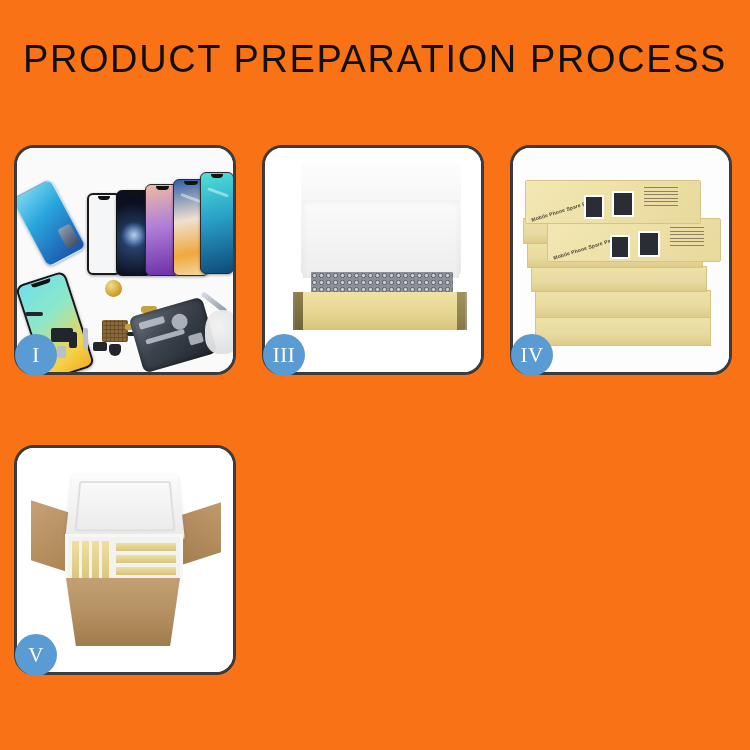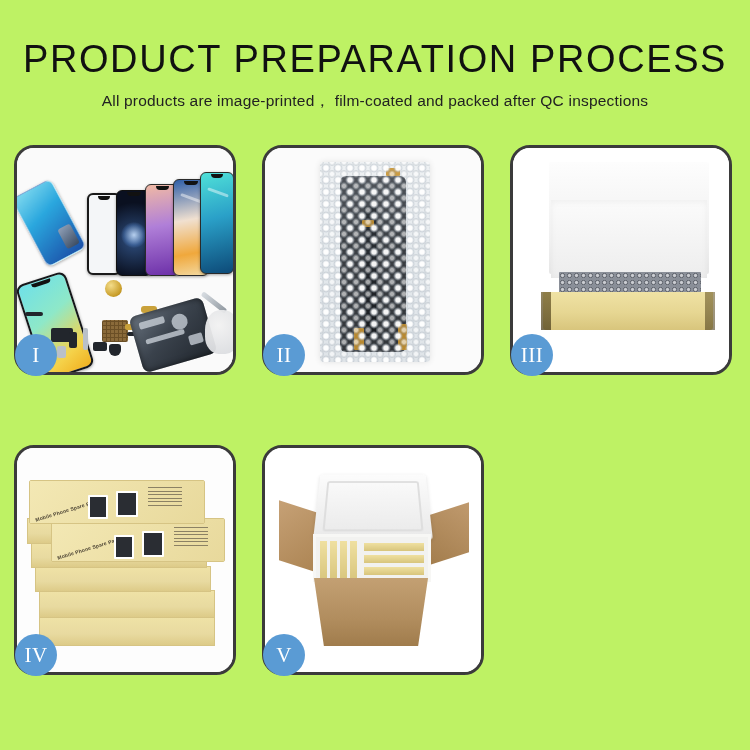--- a/index.html
+++ b/index.html
@@ -4,21 +4,21 @@
 <title>Product Preparation Process</title>
 <style>
   * { box-sizing: border-box; }
   html, body {
     margin: 0; padding: 0;
     width: 750px; height: 750px;
     background: #ffffff;
     font-family: "Liberation Sans", sans-serif;
     overflow: hidden;
   }
-  .page { position: relative; width: 750px; height: 750px; background: #bef264; }
+  .page { position: relative; width: 750px; height: 750px; background: #f97316; }
 
   
   .header { position: absolute; left: 0; top: 40px; width: 750px; text-align: center; }
   .title {
     font-family: "Liberation Sans", sans-serif;
     font-size: 38px; font-weight: 400; letter-spacing: 1.6px;
     color: #111; line-height: 1.05; white-space: nowrap;
   }
   .subtitle {
     margin-top: 11px;
@@ -299,21 +299,20 @@
   }
   .c-tape { position:absolute; background:#bd9c6c; opacity:.9; }
 </style>
 </head>
 <body>
 
 <div class="page">
 
   <div class="header">
     <div class="title">PRODUCT PREPARATION PROCESS</div>
-    <div class="subtitle">All products are image-printed， film-coated and packed after QC inspections</div>
   </div>
 
   <div class="grid">
 
     <div class="panel">
       <div class="panel-inner p1">
         <div class="ph ph-blue"></div>
         <div class="ph ph-glass">
             <span class="notch"></span>
           </div>
@@ -354,35 +353,20 @@
           <span class="pad" style="left:40px;top:10px;width:16px;height:16px;border-radius:50%;"></span>
           <span class="pad" style="left:10px;top:26px;width:40px;height:5px;"></span>
           <span class="pad" style="left:52px;top:34px;width:14px;height:10px;"></span>
         </div>
         <div class="tool"></div>
         <div class="hand"></div>
       </div>
       <div class="badge">I</div>
     </div>
 
-    <div class="panel">
-      <div class="panel-inner p2">
-        <div class="bubblebag">
-          <div class="part-under"></div>
-          <div class="flexline"></div>
-          <span class="tape" style="left:66px;top:6px;width:14px;height:8px;"></span>
-          <span class="tape" style="left:42px;top:58px;width:12px;height:7px;"></span>
-          <span class="tape" style="left:34px;top:166px;width:10px;height:22px;"></span>
-          <span class="tape" style="left:78px;top:162px;width:9px;height:26px;"></span>
-          <div class="bubbles"></div>
-          <div class="bubbles2"></div>
-        </div>
-      </div>
-      <div class="badge">II</div>
-    </div>
 
     <div class="panel">
       <div class="panel-inner p3">
         <div class="box3-lid"></div>
         <div class="box3-foam"></div>
         <div class="box3-bubble"></div>
         <div class="box3-body"></div>
       </div>
       <div class="badge">III</div>
     </div>

